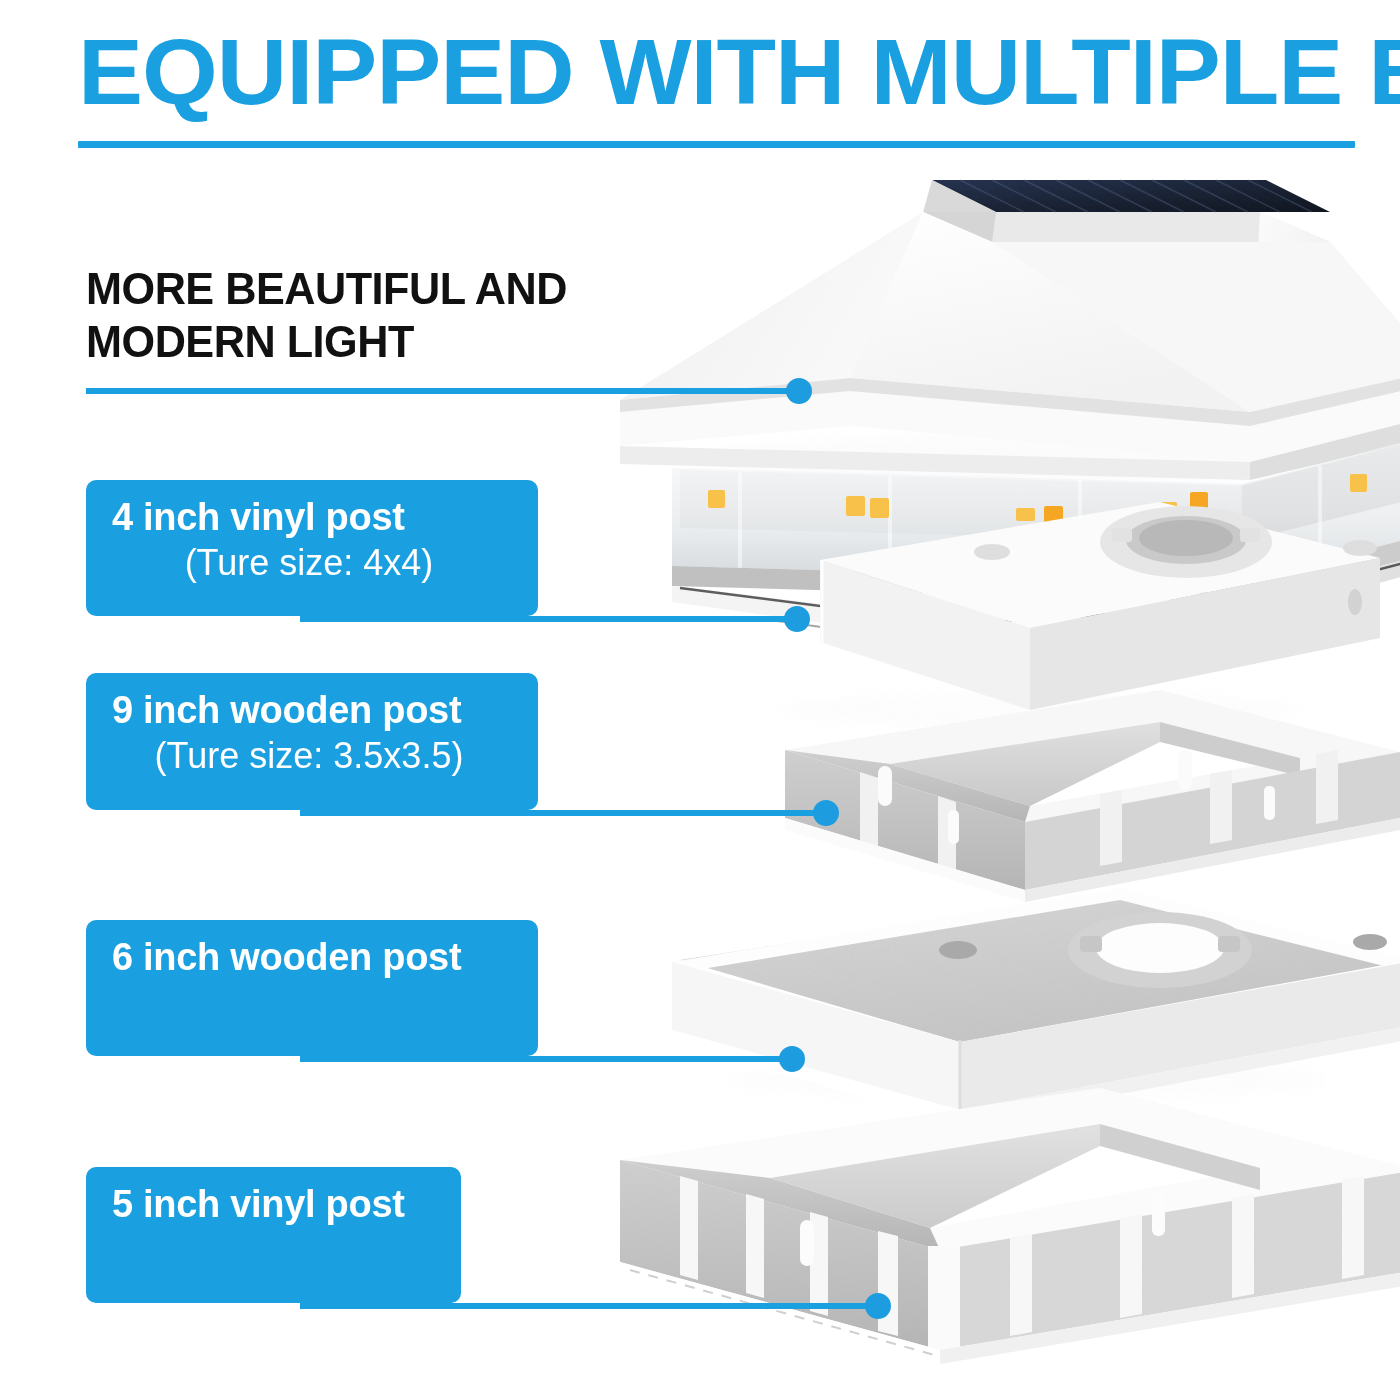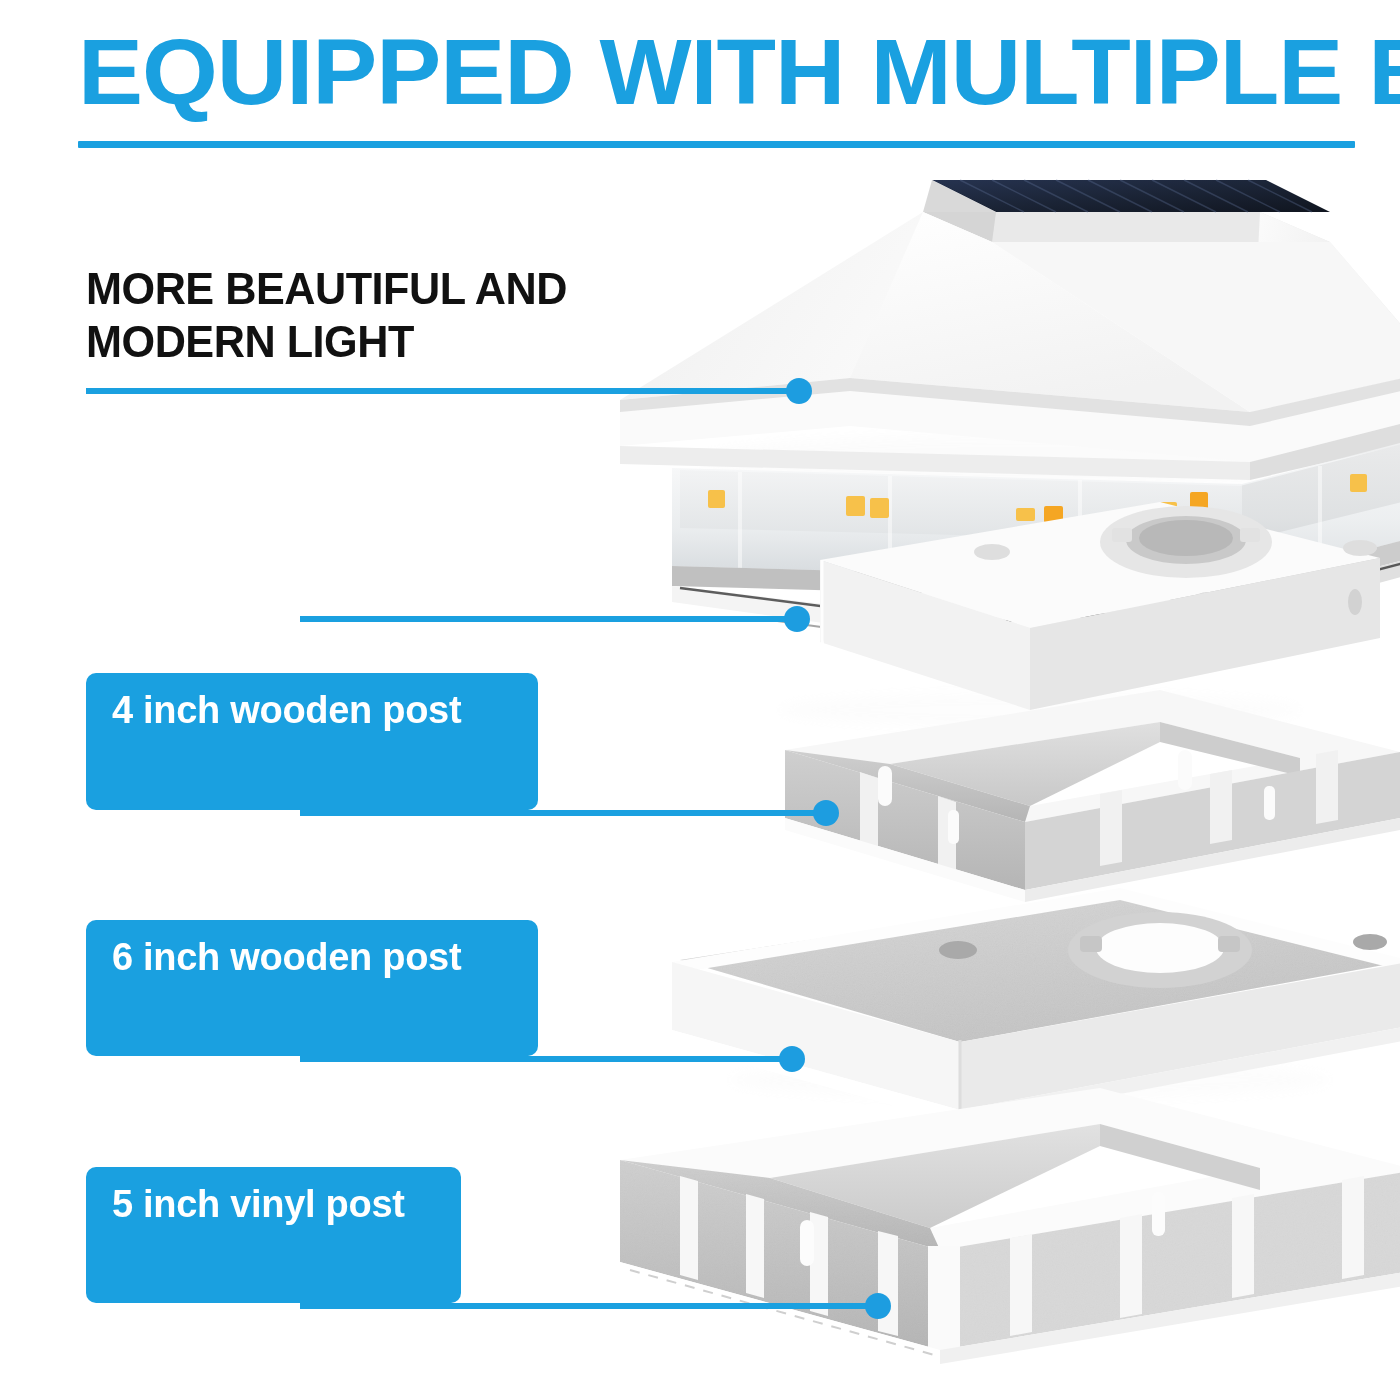--- a/index.html
+++ b/index.html
@@ -397,23 +397,28 @@
 
   <div class="leader" style="left:300px; top:810px; width:527px;"></div>
   <div class="leader-dot" style="left:813px; top:800px;"></div>
 
   <div class="leader" style="left:300px; top:1056px; width:492px;"></div>
   <div class="leader-dot" style="left:779px; top:1046px;"></div>
 
   <div class="leader" style="left:300px; top:1303px; width:578px;"></div>
   <div class="leader-dot" style="left:865px; top:1293px;"></div>
 
+  <div class="callout" style="left:86px; top:480px; width:452px; height:136px;">
+    <div class="l1">4 inch vinyl post</div>
+    <div class="l2">(Ture size: 4x4)</div>
+  </div>
 
   <div class="callout" style="left:86px; top:673px; width:452px; height:137px;">
-    <div class="l1">4 inch wooden post</div>
+    <div class="l1">9 inch wooden post</div>
+    <div class="l2">(Ture size: 3.5x3.5)</div>
   </div>
 
   <div class="callout" style="left:86px; top:920px; width:452px; height:136px;">
     <div class="l1">6 inch wooden post</div>
   </div>
 
   <div class="callout" style="left:86px; top:1167px; width:375px; height:136px;">
     <div class="l1">5 inch vinyl post</div>
   </div>
 

